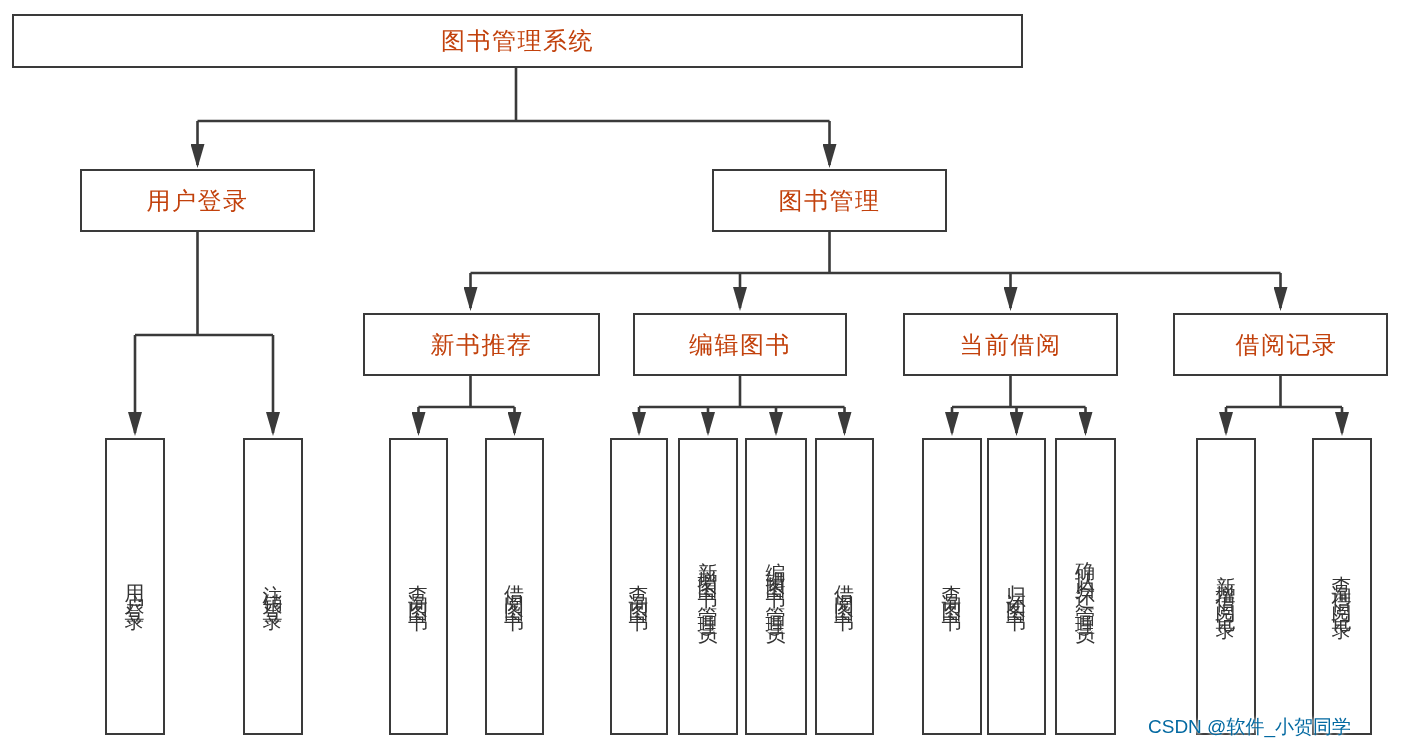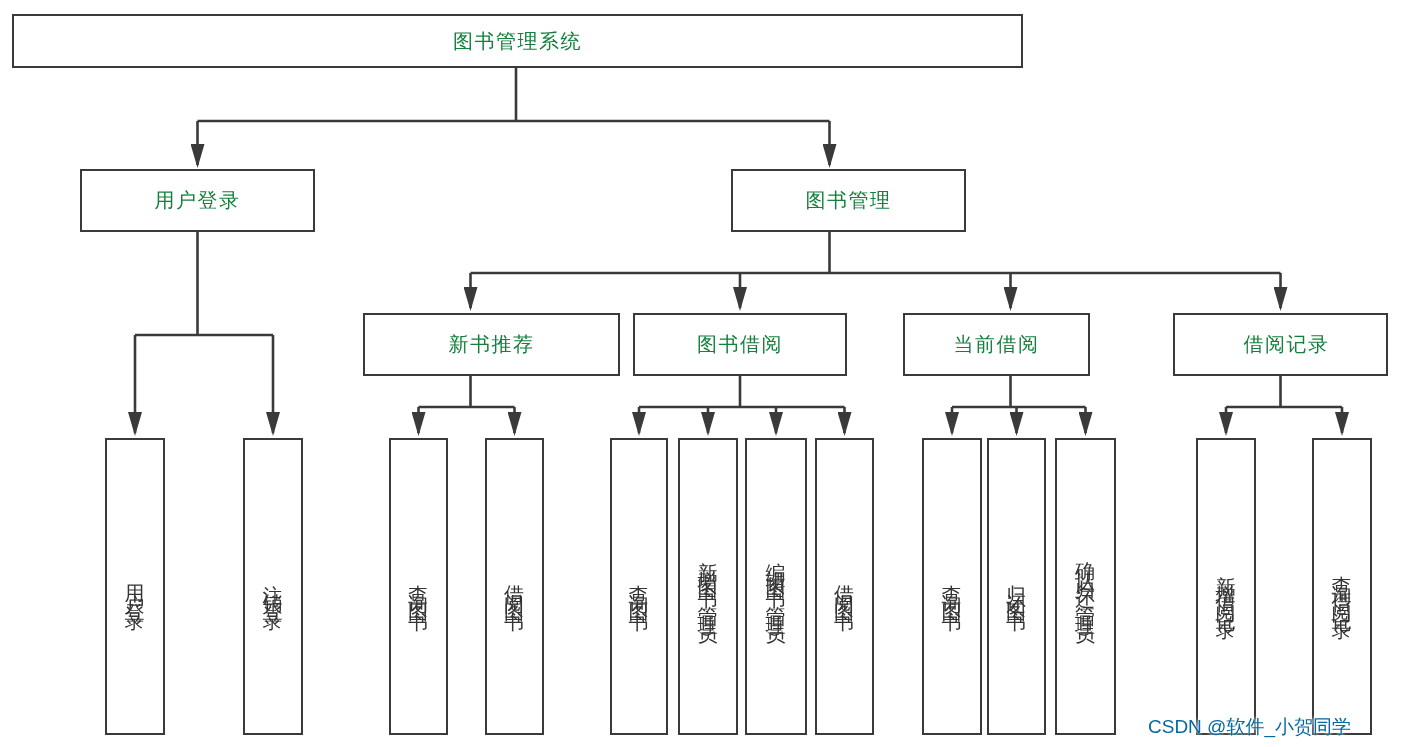--- a/index.html
+++ b/index.html
@@ -31,23 +31,23 @@
     position: absolute;
     background: #ffffff;
     border: 2.6px solid #3a3a3a;
     box-sizing: border-box;
     display: flex;
     align-items: center;
     justify-content: center;
     z-index: 2;
   }
   .node .hlabel {
-    font-size: 20px;
+    font-size: 24px;
     letter-spacing: 1.5px;
-    color: #15803d;
+    color: #c2410c;
     white-space: nowrap;
   }
   .leaf .vlabel {
     writing-mode: vertical-rl;
     font-size: 20px;
     letter-spacing: 9px;
     color: #333333;
     line-height: 1;
   }
   #watermark {
@@ -107,31 +107,31 @@
     <path class="line" marker-end="url(#arrow)" d="M1342 407 L1342 433"></path>
   </svg>
 
   <div class="node" style="left:12px; top:14px; width:1011px; height:54px;">
     <span class="hlabel">图书管理系统</span>
   </div>
 
   <div class="node" style="left:80px; top:169px; width:235px; height:63px;">
     <span class="hlabel">用户登录</span>
   </div>
-  <div class="node" style="left:712px; top:169px; width:235px; height:63px;margin-left:19px;">
+  <div class="node" style="left:712px; top:169px; width:235px; height:63px;">
     <span class="hlabel">图书管理</span>
   </div>
 
-  <div class="node" style="left:363px; top:313px; width:257px; height:63px;">
+  <div class="node" style="left:363px; top:313px; width:237px; height:63px;">
     <span class="hlabel">新书推荐</span>
   </div>
   <div class="node" style="left:633px; top:313px; width:214px; height:63px;">
-    <span class="hlabel">图书借阅</span>
+    <span class="hlabel">编辑图书</span>
   </div>
-  <div class="node" style="left:903px; top:313px; width:187px; height:63px;">
+  <div class="node" style="left:903px; top:313px; width:215px; height:63px;">
     <span class="hlabel">当前借阅</span>
   </div>
   <div class="node" style="left:1173px; top:313px; width:215px; height:63px;padding-left:12px;">
     <span class="hlabel">借阅记录</span>
   </div>
 
   <div class="node leaf" style="left:105px; top:438px; width:60px; height:297px;">
     <span class="vlabel">用户登录</span>
   </div>
   <div class="node leaf" style="left:243px; top:438px; width:60px; height:297px;">

